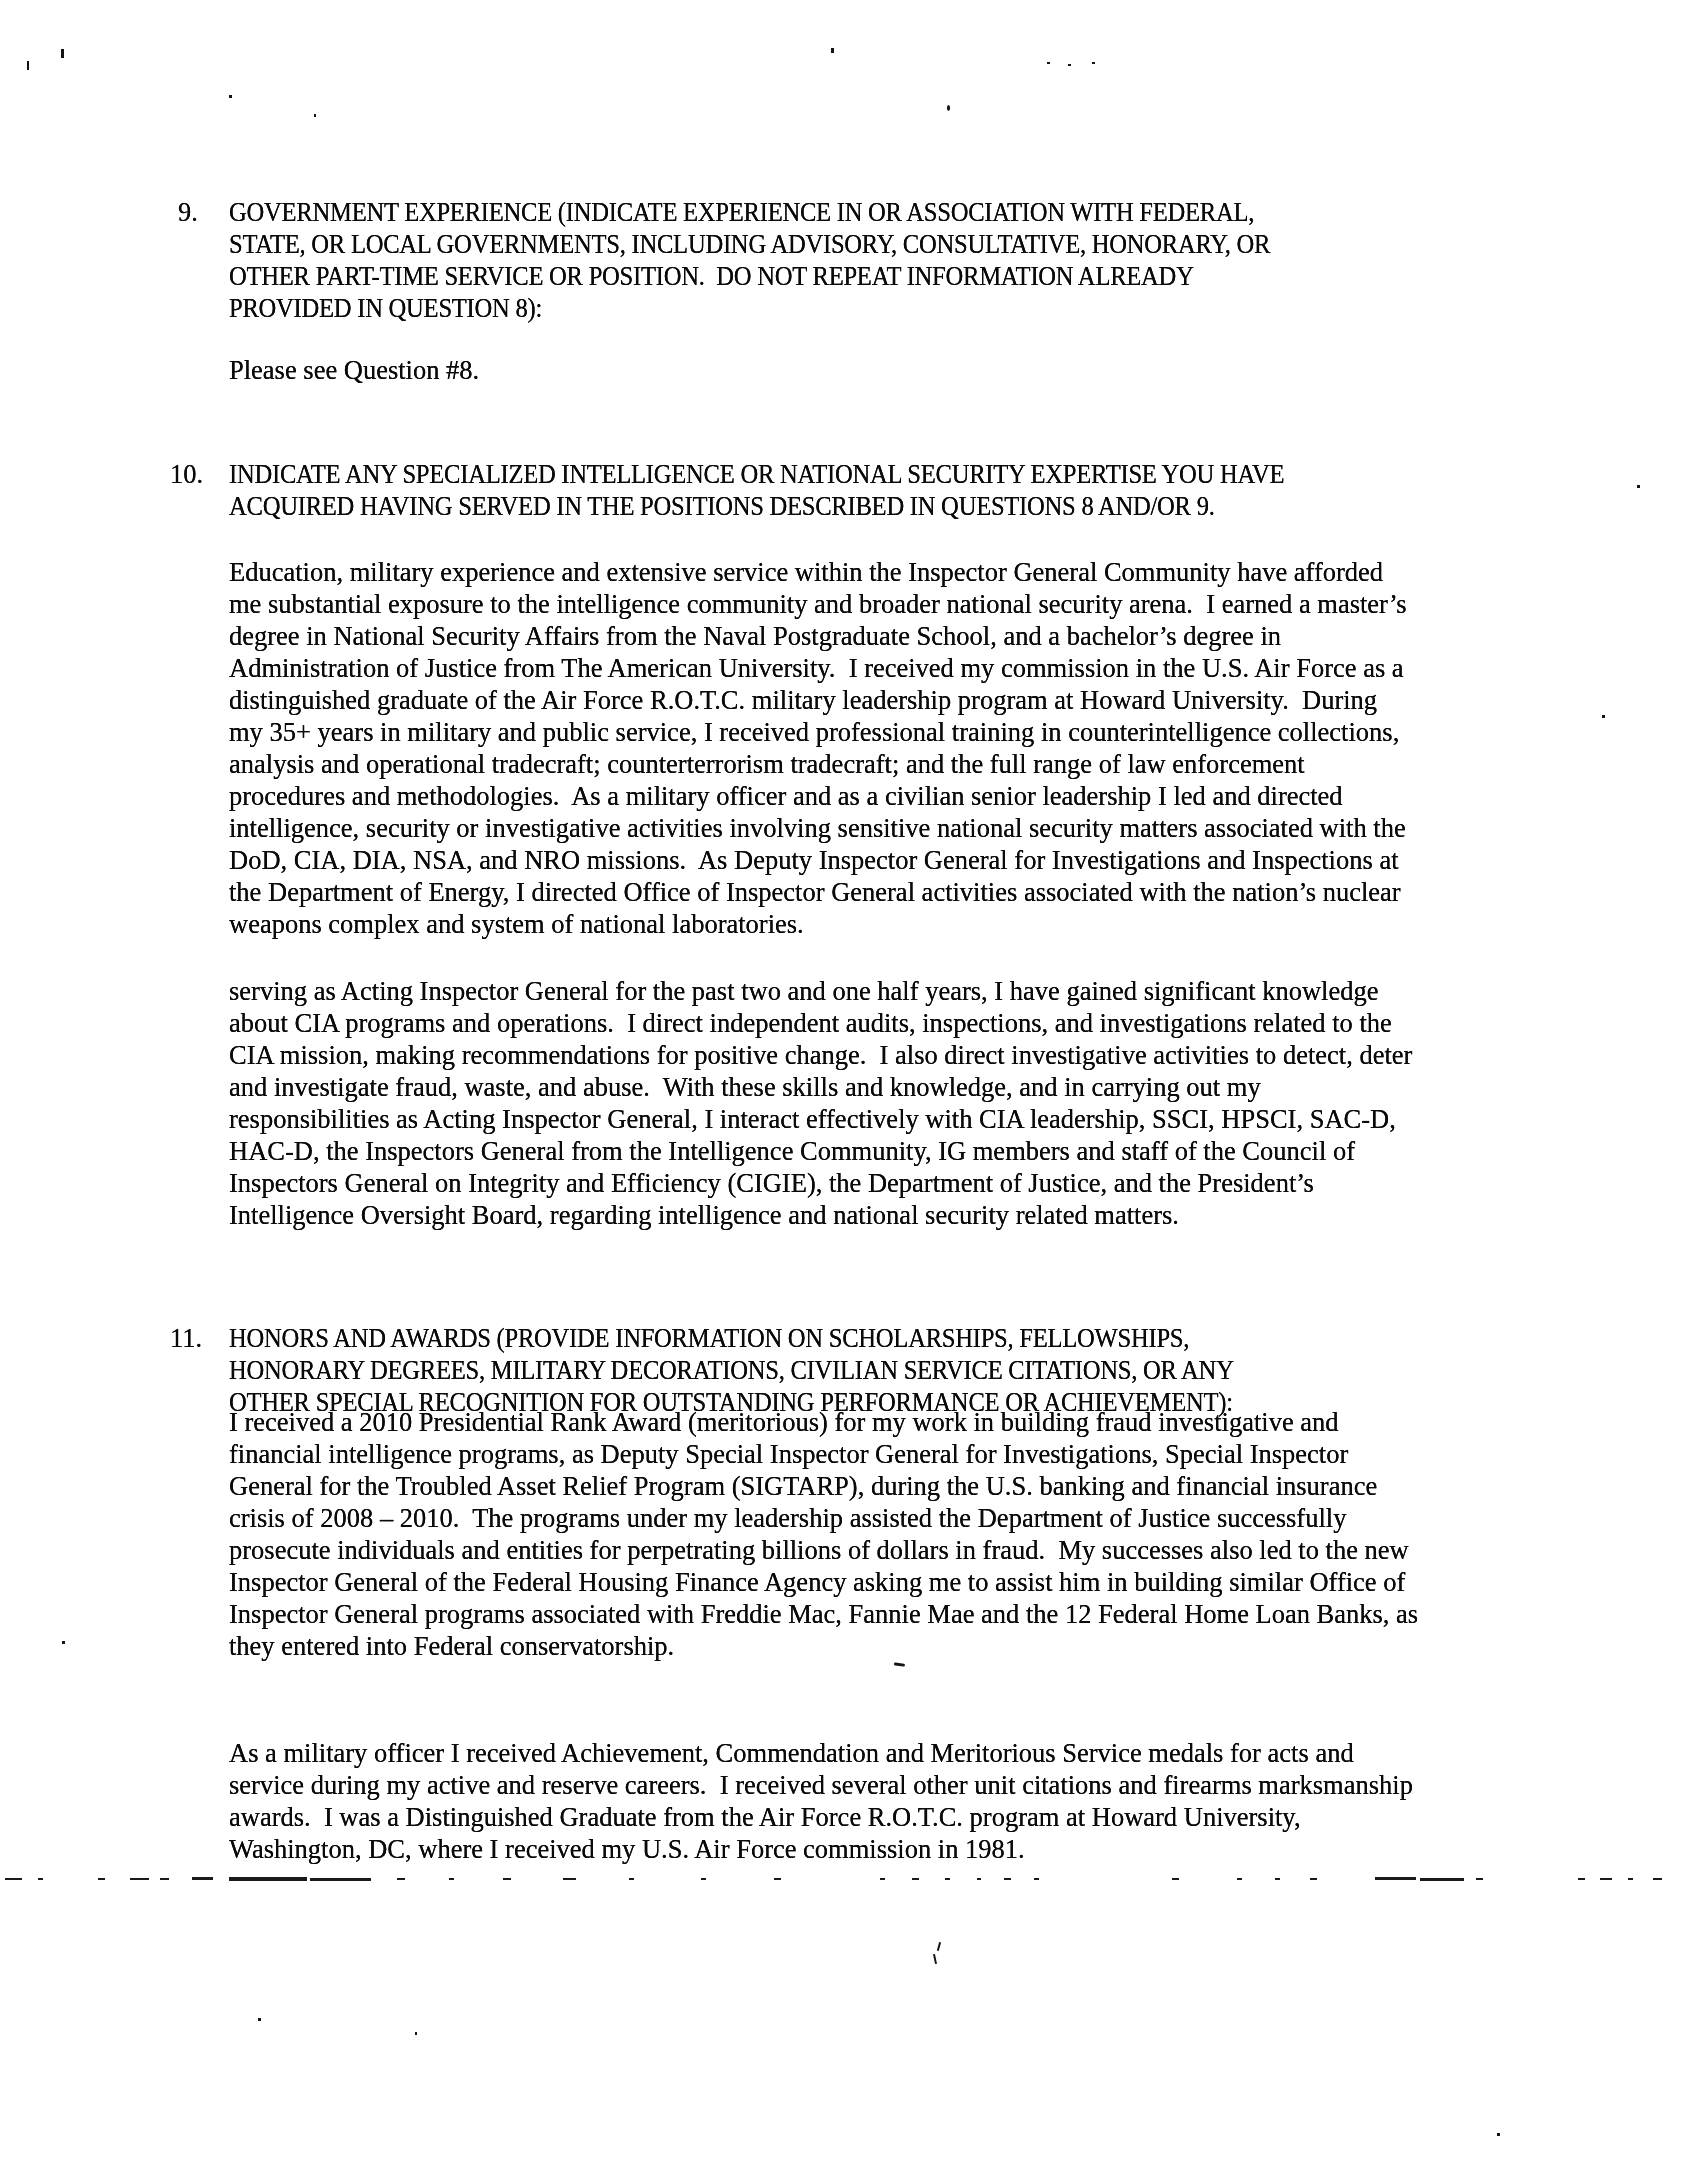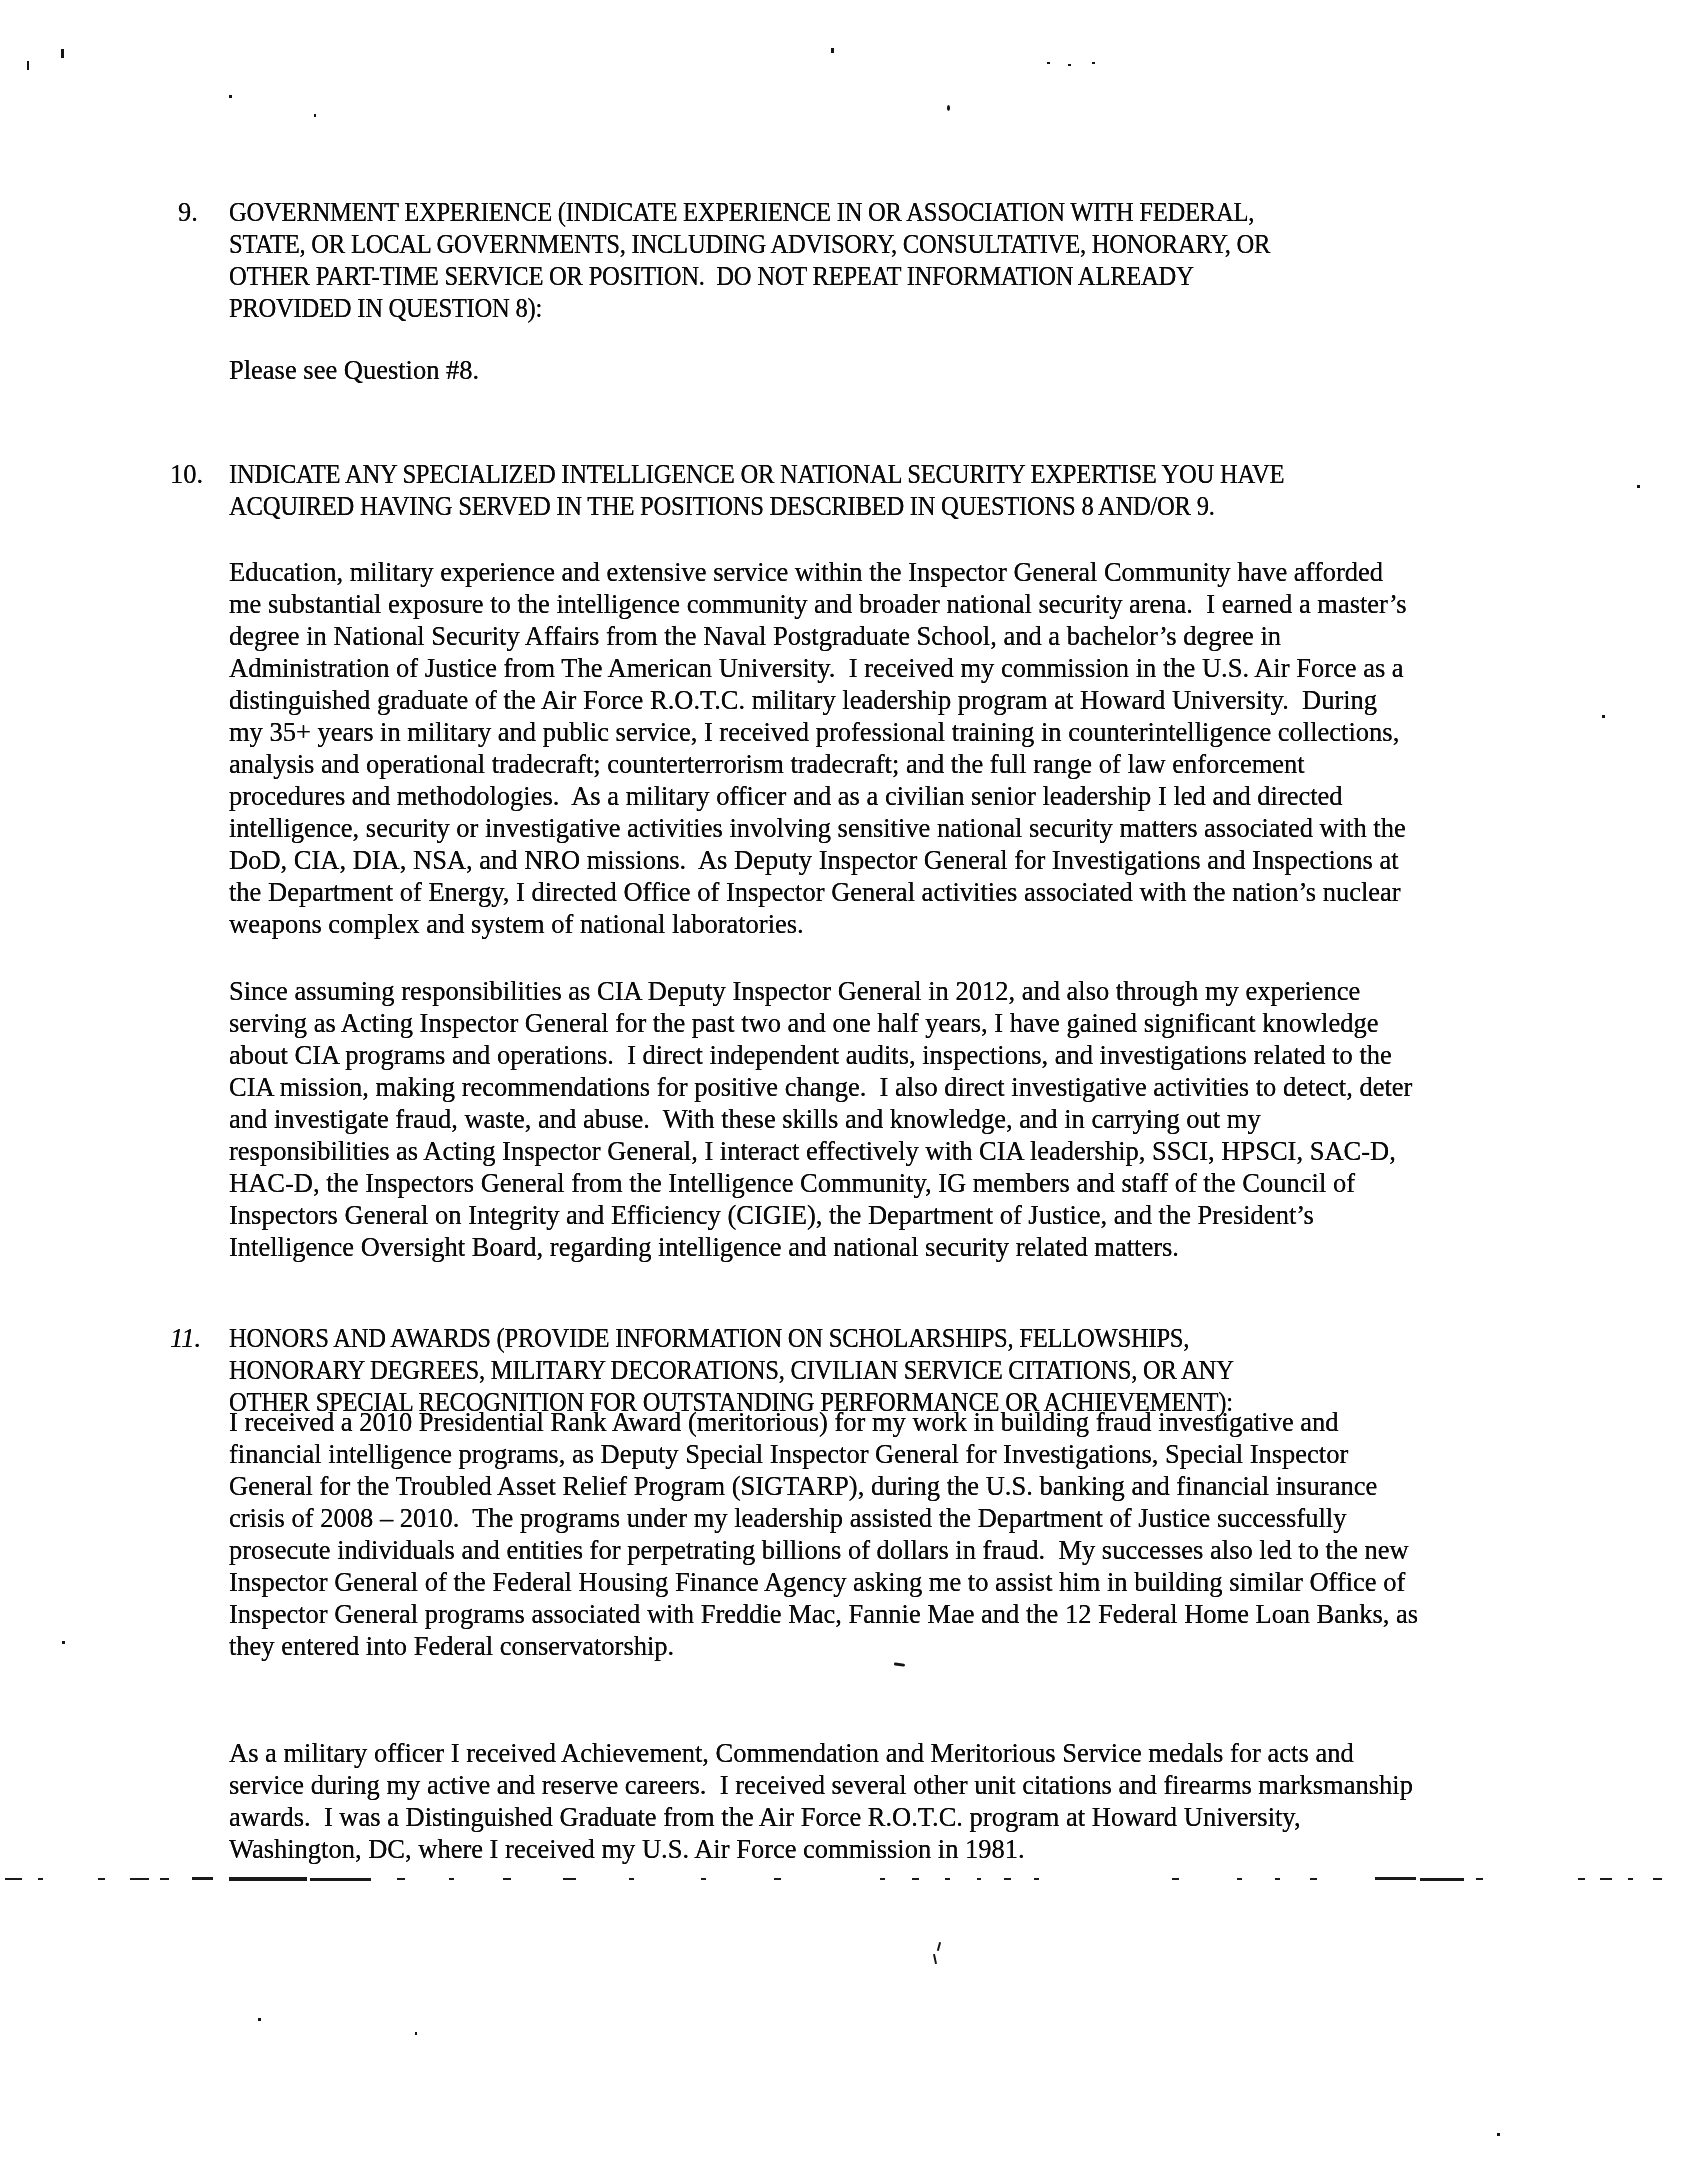--- a/index.html
+++ b/index.html
@@ -50,32 +50,31 @@
       <div class="line">distinguished graduate of the Air Force R.O.T.C. military leadership program at Howard University.  During</div>
       <div class="line">my 35+ years in military and public service, I received professional training in counterintelligence collections,</div>
       <div class="line">analysis and operational tradecraft; counterterrorism tradecraft; and the full range of law enforcement</div>
       <div class="line">procedures and methodologies.  As a military officer and as a civilian senior leadership I led and directed</div>
       <div class="line">intelligence, security or investigative activities involving sensitive national security matters associated with the</div>
       <div class="line">DoD, CIA, DIA, NSA, and NRO missions.  As Deputy Inspector General for Investigations and Inspections at</div>
       <div class="line">the Department of Energy, I directed Office of Inspector General activities associated with the nation’s nuclear</div>
       <div class="line">weapons complex and system of national laboratories.</div>
     </div>
   <div class="block" style="top:975px;">
-      <div class="line">Since assuming responsibilities as CIA Deputy Inspector General in 2012, and also through my experience</div>
       <div class="line">serving as Acting Inspector General for the past two and one half years, I have gained significant knowledge</div>
       <div class="line">about CIA programs and operations.  I direct independent audits, inspections, and investigations related to the</div>
       <div class="line">CIA mission, making recommendations for positive change.  I also direct investigative activities to detect, deter</div>
       <div class="line">and investigate fraud, waste, and abuse.  With these skills and knowledge, and in carrying out my</div>
       <div class="line">responsibilities as Acting Inspector General, I interact effectively with CIA leadership, SSCI, HPSCI, SAC-D,</div>
       <div class="line">HAC-D, the Inspectors General from the Intelligence Community, IG members and staff of the Council of</div>
       <div class="line">Inspectors General on Integrity and Efficiency (CIGIE), the Department of Justice, and the President’s</div>
       <div class="line">Intelligence Oversight Board, regarding intelligence and national security related matters.</div>
     </div>
 
-  <div class="qnum" style="left:170px;top:1322px;font-style:italic;">11.</div>
+  <div class="qnum" style="left:170px;top:1322px;">11.</div>
   <div class="block heading" style="top:1322px;">
       <div class="line">HONORS AND AWARDS (PROVIDE INFORMATION ON SCHOLARSHIPS, FELLOWSHIPS,</div>
       <div class="line">HONORARY DEGREES, MILITARY DECORATIONS, CIVILIAN SERVICE CITATIONS, OR ANY</div>
       <div class="line">OTHER SPECIAL RECOGNITION FOR OUTSTANDING PERFORMANCE OR ACHIEVEMENT):</div>
     </div>
   <div class="block" style="top:1406px;">
       <div class="line">I received a 2010 Presidential Rank Award (meritorious) for my work in building fraud investigative and</div>
       <div class="line">financial intelligence programs, as Deputy Special Inspector General for Investigations, Special Inspector</div>
       <div class="line">General for the Troubled Asset Relief Program (SIGTARP), during the U.S. banking and financial insurance</div>
       <div class="line">crisis of 2008 – 2010.  The programs under my leadership assisted the Department of Justice successfully</div>

